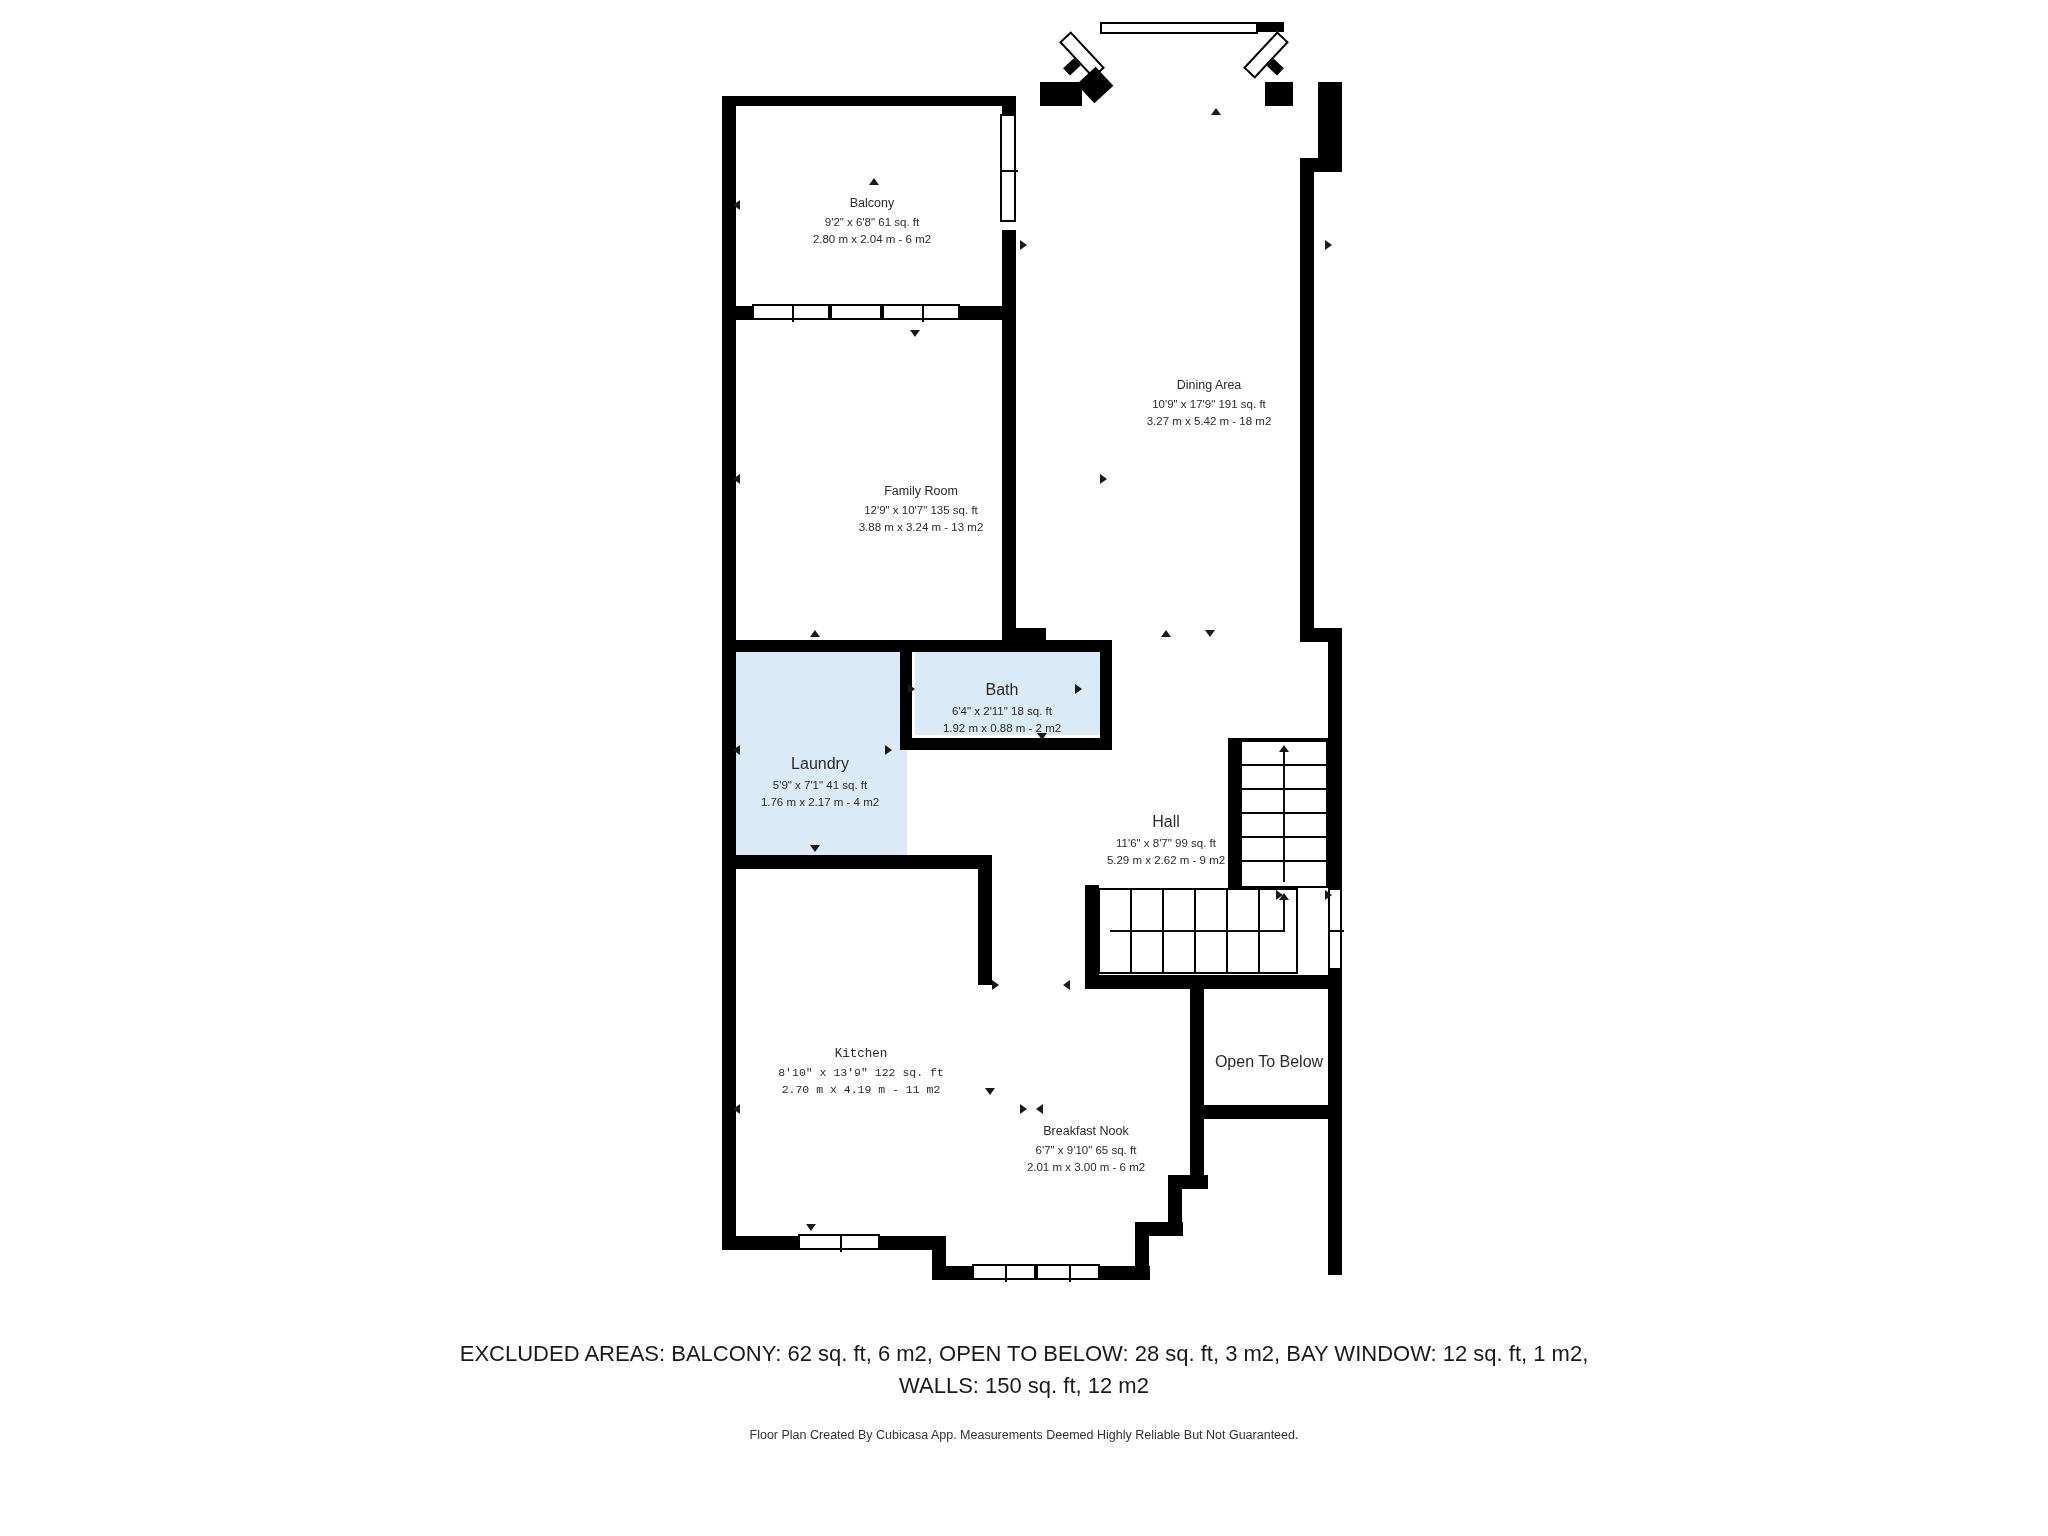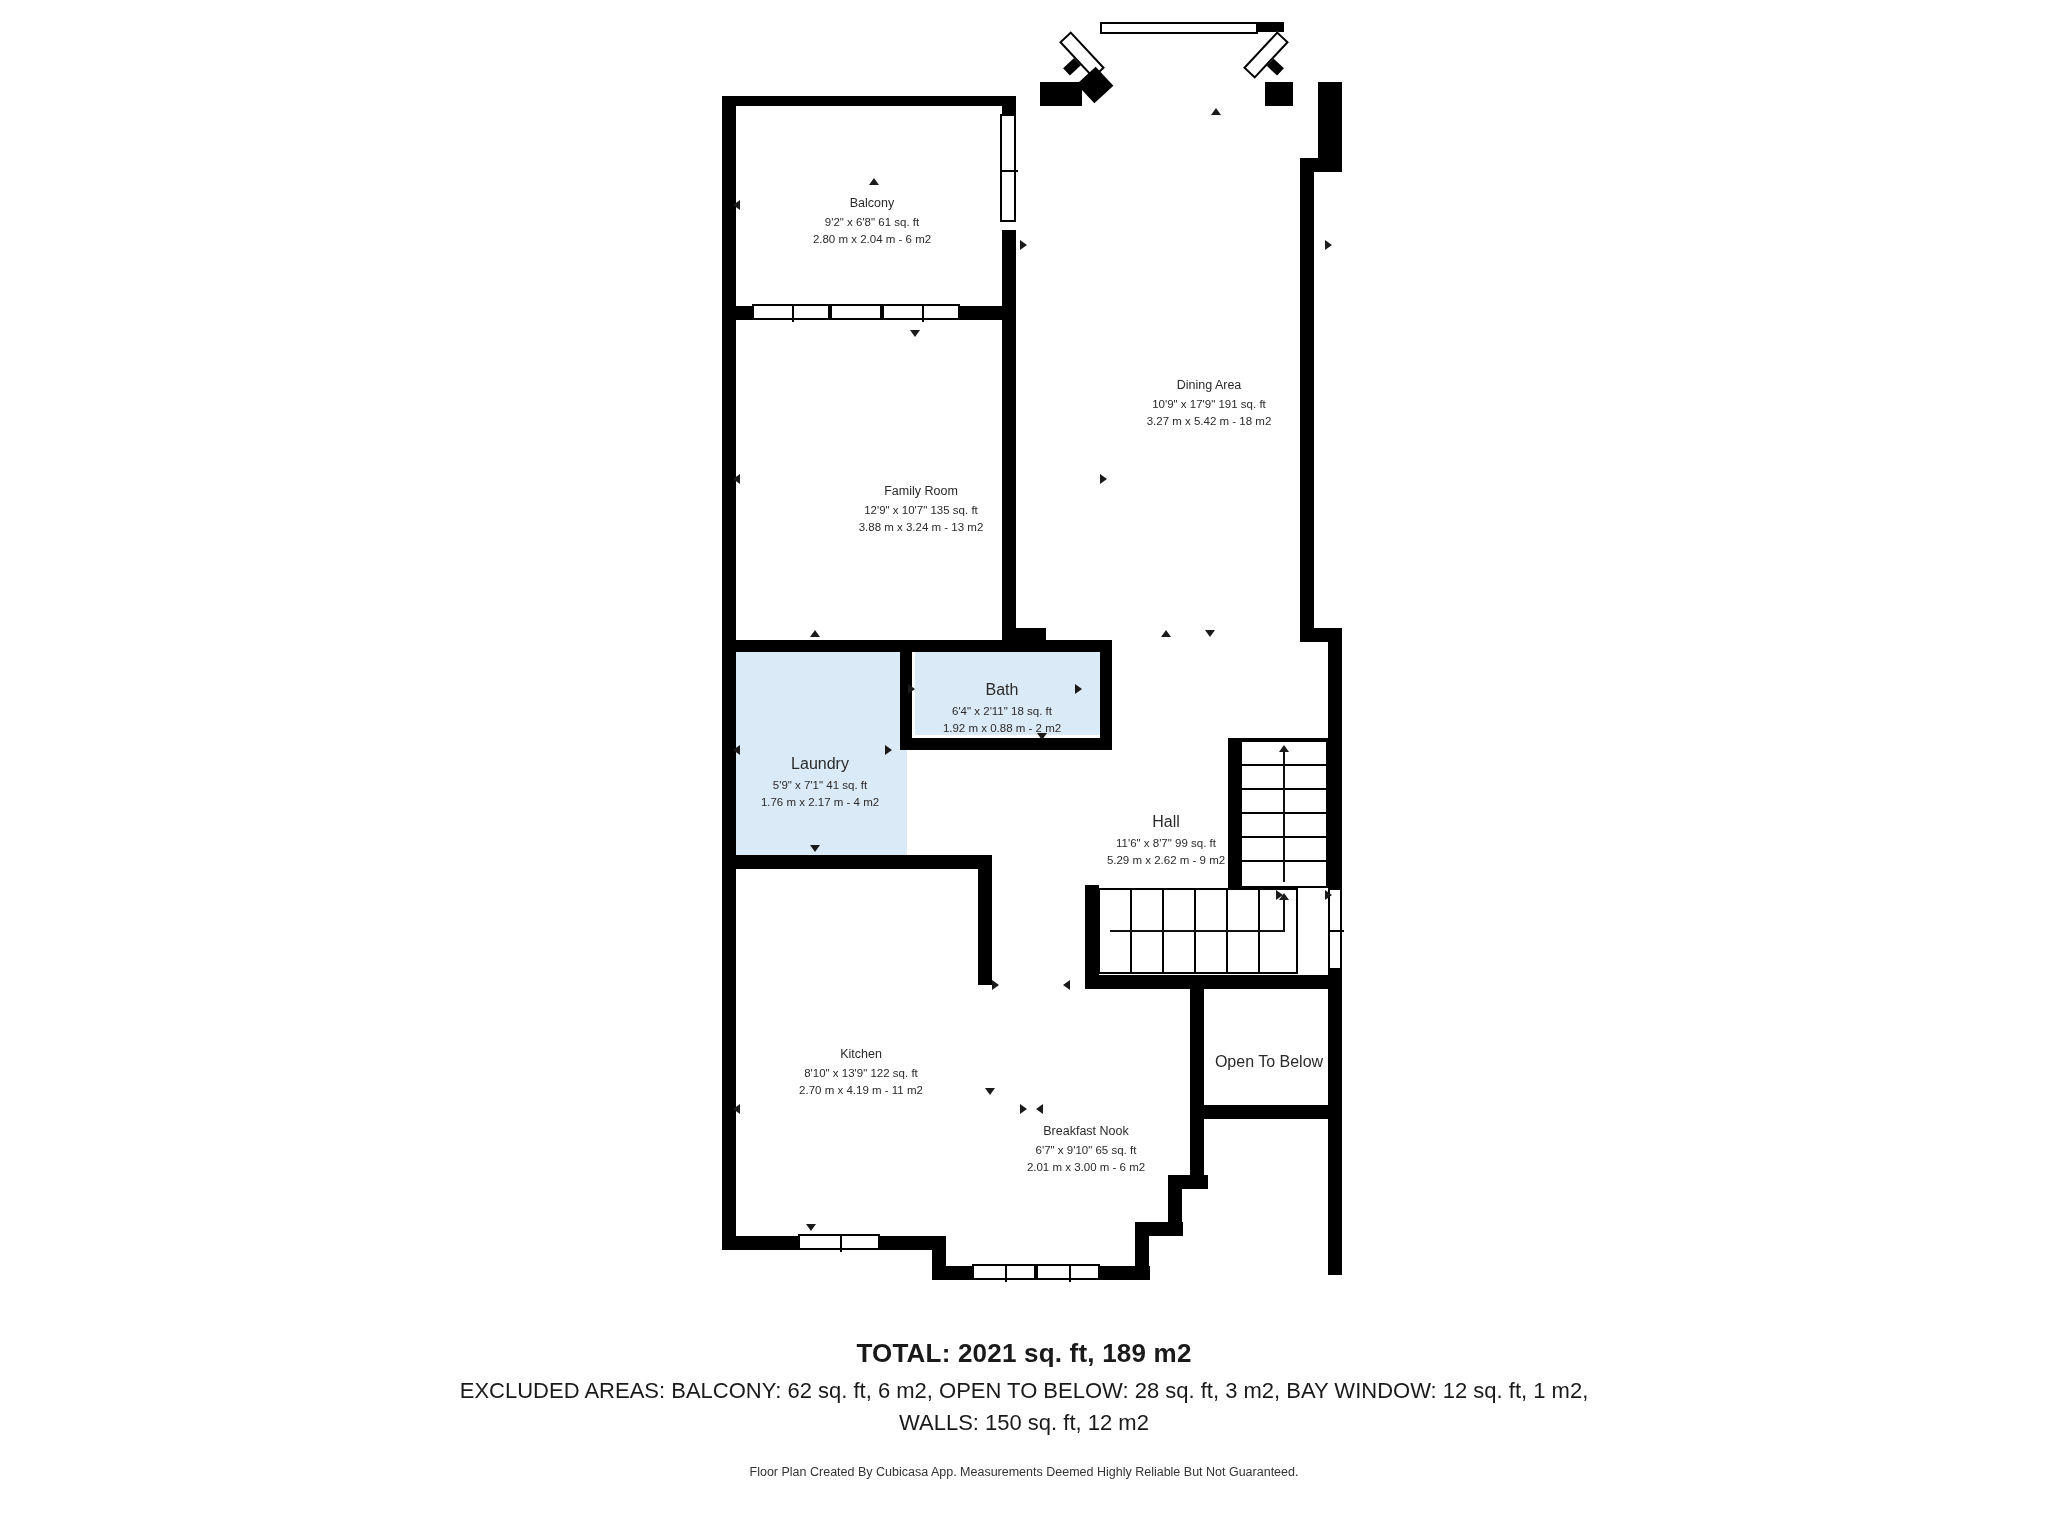--- a/index.html
+++ b/index.html
@@ -304,36 +304,35 @@
     <span class="dim">5'9" x 7'1" 41 sq. ft</span>
     <span class="dim">1.76 m x 2.17 m - 4 m2</span>
   </div>
 
   <div class="label small" style="left:1166px; top:810px;">
     <span class="name">Hall</span>
     <span class="dim">11'6" x 8'7" 99 sq. ft</span>
     <span class="dim">5.29 m x 2.62 m - 9 m2</span>
   </div>
 
-  <div class="label" style="left:861px; top:1045px;">
+  <div class="label" style="left:861px; top:1045px;font-family:Liberation Mono, monospace;">
     <span class="name">Kitchen</span>
     <span class="dim">8'10" x 13'9" 122 sq. ft</span>
     <span class="dim">2.70 m x 4.19 m - 11 m2</span>
   </div>
 
   <div class="label" style="left:1086px; top:1122px;">
     <span class="name">Breakfast Nook</span>
     <span class="dim">6'7" x 9'10" 65 sq. ft</span>
     <span class="dim">2.01 m x 3.00 m - 6 m2</span>
   </div>
 
   <div class="label small" style="left:1269px; top:1050px;">
     <span class="name">Open To Below</span>
   </div>
 
 </div>
 
 <div id="summary">
-  <div class="total">TOTAL: 2021 sq. ft, 189 m2</div>
   <div class="excluded">EXCLUDED AREAS: BALCONY: 62 sq. ft, 6 m2, OPEN TO BELOW: 28 sq. ft, 3 m2, BAY WINDOW: 12 sq. ft, 1 m2,</div>
   <div class="excluded">WALLS: 150 sq. ft, 12 m2</div>
   <div class="credit">Floor Plan Created By Cubicasa App. Measurements Deemed Highly Reliable But Not Guaranteed.</div>
 </div>
 
 </body></html>

